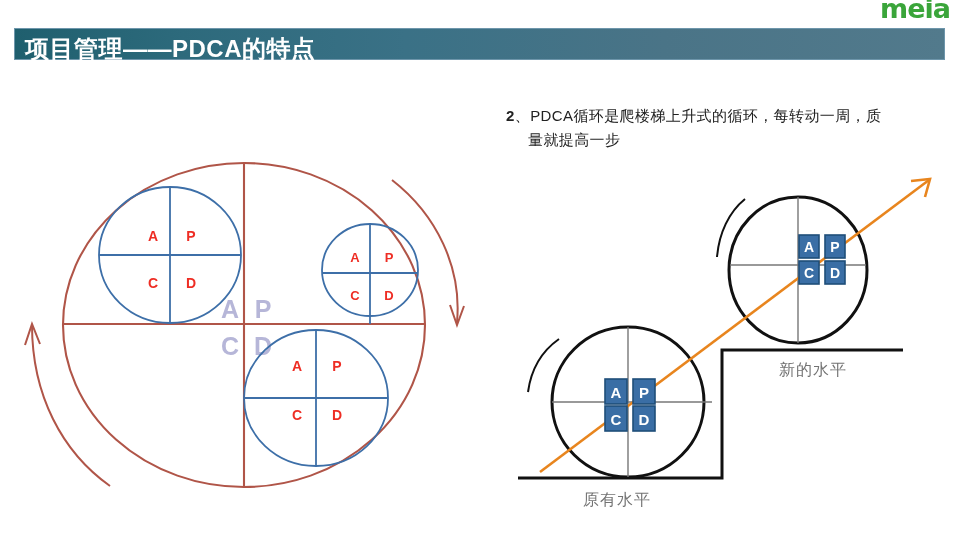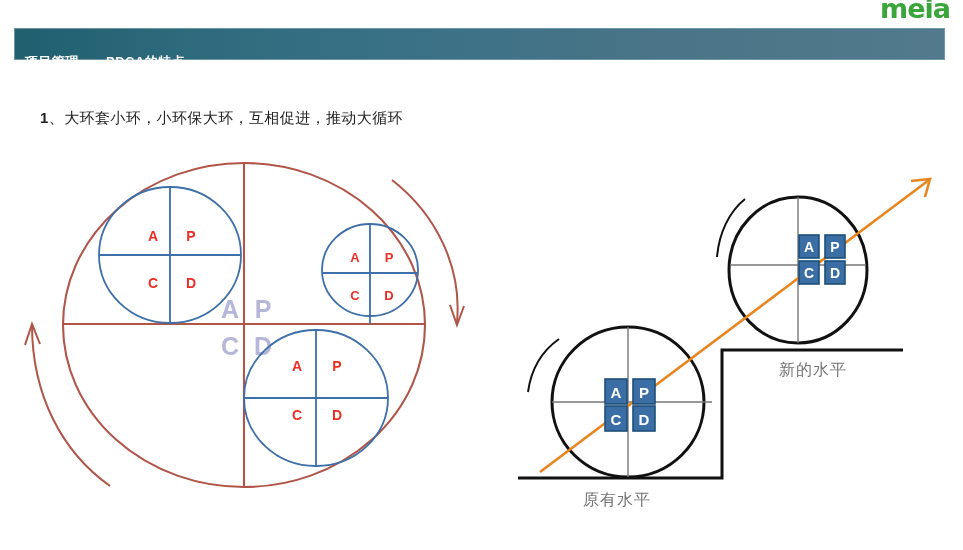--- a/index.html
+++ b/index.html
@@ -47,25 +47,24 @@
     height: 32px;
     background: linear-gradient(to right, #1f5f6e 0%, #2d6a7c 18%, #3a7186 42%, #4a7487 70%, #527a8c 100%);
     border: 1px solid #6e96ab;
     box-sizing: border-box;
   }
   .title-text {
     position: absolute;
     left: 10px;
     top: 4px;
     color: #ffffff;
-    font-size: 13px;
+    font-size: 24px;
     font-weight: 700;
     letter-spacing: 0.5px;
     white-space: nowrap;
-    margin-top: 20px;
   }
 
   
   .caption {
     position: absolute;
     color: #222222;
     font-size: 15px;
     line-height: 24px;
     letter-spacing: 0.4px;
   }
@@ -111,24 +110,25 @@
 <body>
 
 <div class="slide">
 
   <div class="logo">meia</div>
 
   <div class="title-bar">
     <div class="title-text">项目管理——PDCA的特点</div>
   </div>
 
-  <div class="caption" id="caption-left">
-    <span class="num">1</span><span>、大环套小环，小环保大环，互相促进，推动大循环</span>
+
+  <div class="caption" id="caption-right">
+    <span class="num">2</span><span>、PDCA循环是爬楼梯上升式的循环，每转动一周，质</span>
+    <span class="indent-line">量就提高一步</span>
   </div>
-
 
   <svg class="canvas" viewBox="0 0 963 550">
 
     <ellipse cx="244" cy="325" rx="181" ry="162" fill="none" stroke="#b05548" stroke-width="2.1"></ellipse>
 
     <line x1="244" y1="163" x2="244" y2="488" stroke="#b05548" stroke-width="2.1"></line>
     <line x1="63" y1="324" x2="425" y2="324" stroke="#b05548" stroke-width="2.1"></line>
 
     <path d="M 392,180 C 437,215 462,268 457,322" fill="none" stroke="#b05548" stroke-width="2"></path>
     <path d="M 450,305 L 457,325 L 464,306" fill="none" stroke="#b05548" stroke-width="2"></path>

